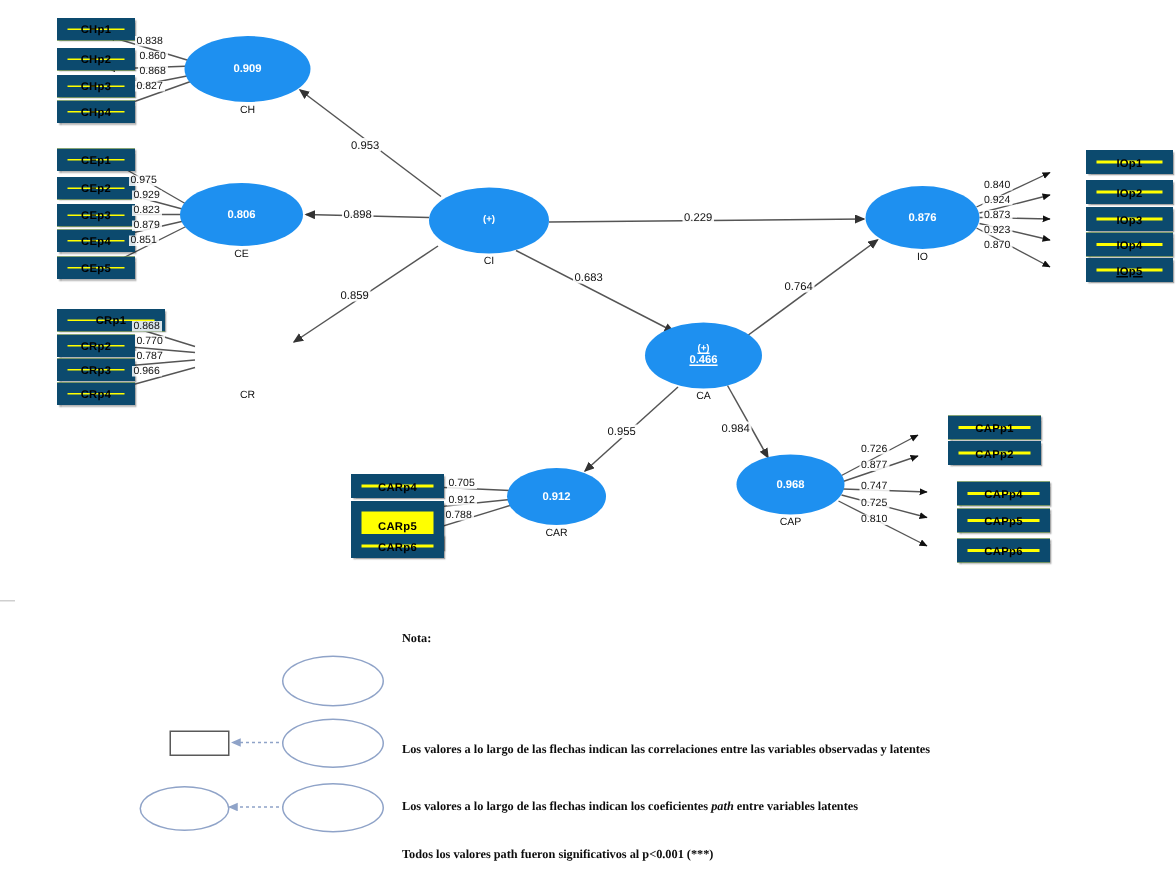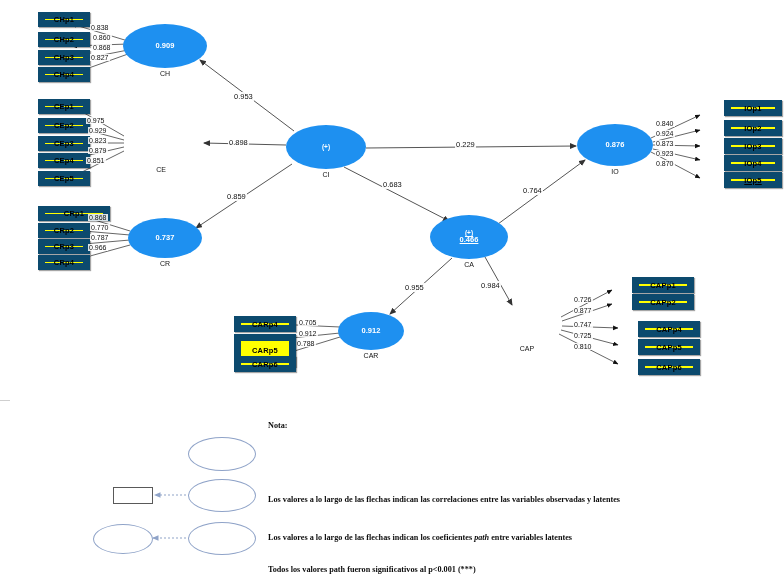--- a/index.html
+++ b/index.html
@@ -112,34 +112,34 @@
   <div class="box" style="left:20px;top:99px;width:52px;height:15px;">CEp1</div>
   <div class="box" style="left:20px;top:118px;width:52px;height:15px;">CEp2</div>
   <div class="box" style="left:20px;top:136px;width:52px;height:15px;">CEp3</div>
   <div class="box" style="left:20px;top:153px;width:52px;height:15px;">CEp4</div>
   <div class="box" style="left:20px;top:171px;width:52px;height:15px;">CEp5</div>
   <div class="load" style="left:86px;top:117px;">0.975</div>
   <div class="load" style="left:88px;top:127px;">0.929</div>
   <div class="load" style="left:88px;top:137px;">0.823</div>
   <div class="load" style="left:88px;top:147px;">0.879</div>
   <div class="load" style="left:86px;top:157px;">0.851</div>
+  <div class="ell" style="left:120px;top:122px;width:82px;height:42px;">
+    <span class="plus"></span>
+    <span>0.806</span>
+  </div>
   <div class="ellname" style="left:139px;top:166px;width:44px;">CE</div>
 
   <div class="box" style="left:20px;top:206px;width:72px;height:15px;">CRp1</div>
   <div class="box" style="left:20px;top:223px;width:52px;height:15px;">CRp2</div>
   <div class="box" style="left:20px;top:239px;width:52px;height:15px;">CRp3</div>
   <div class="box" style="left:20px;top:255px;width:52px;height:15px;">CRp4</div>
   <div class="load" style="left:88px;top:214px;">0.868</div>
   <div class="load" style="left:90px;top:224px;">0.770</div>
   <div class="load" style="left:90px;top:234px;">0.787</div>
   <div class="load" style="left:88px;top:244px;">0.966</div>
-  <div class="ell" style="left:128px;top:218px;width:74px;height:40px;">
-    <span class="plus"></span>
-    <span>0.737</span>
-  </div>
   <div class="ellname" style="left:143px;top:260px;width:44px;">CR</div>
 
   <div class="ell" style="left:286px;top:125px;width:80px;height:44px;">
     <span class="plus">(+)</span>
     <span></span>
   </div>
   <div class="ellname" style="left:304px;top:171px;width:44px;">CI</div>
 
   <div class="ell" style="left:430px;top:215px;width:78px;height:44px;text-decoration:underline;">
     <span class="plus">(+)</span>
@@ -168,20 +168,24 @@
     <span>0.912</span>
   </div>
   <div class="ellname" style="left:349px;top:352px;width:44px;">CAR</div>
   <div class="load" style="left:298px;top:319px;">0.705</div>
   <div class="load" style="left:298px;top:330px;">0.912</div>
   <div class="load" style="left:296px;top:340px;">0.788</div>
   <div class="box" style="left:216px;top:316px;width:62px;height:16px;">CARp4</div>
   <div class="box" style="left:216px;top:334px;width:62px;height:33px;">CARp5</div>
   <div class="box" style="left:216px;top:356px;width:62px;height:16px;">CARp6</div>
 
+  <div class="ell" style="left:491px;top:303px;width:72px;height:40px;">
+    <span class="plus"></span>
+    <span>0.968</span>
+  </div>
   <div class="ellname" style="left:505px;top:345px;width:44px;">CAP</div>
   <div class="load" style="left:573px;top:296px;">0.726</div>
   <div class="load" style="left:573px;top:307px;">0.877</div>
   <div class="load" style="left:573px;top:321px;">0.747</div>
   <div class="load" style="left:573px;top:332px;">0.725</div>
   <div class="load" style="left:573px;top:343px;">0.810</div>
   <div class="box" style="left:614px;top:277px;width:62px;height:16px;">CAPp1</div>
   <div class="box" style="left:614px;top:294px;width:62px;height:16px;">CAPp2</div>
   <div class="box" style="left:620px;top:321px;width:62px;height:16px;">CAPp4</div>
   <div class="box" style="left:620px;top:339px;width:62px;height:16px;">CAPp5</div>

